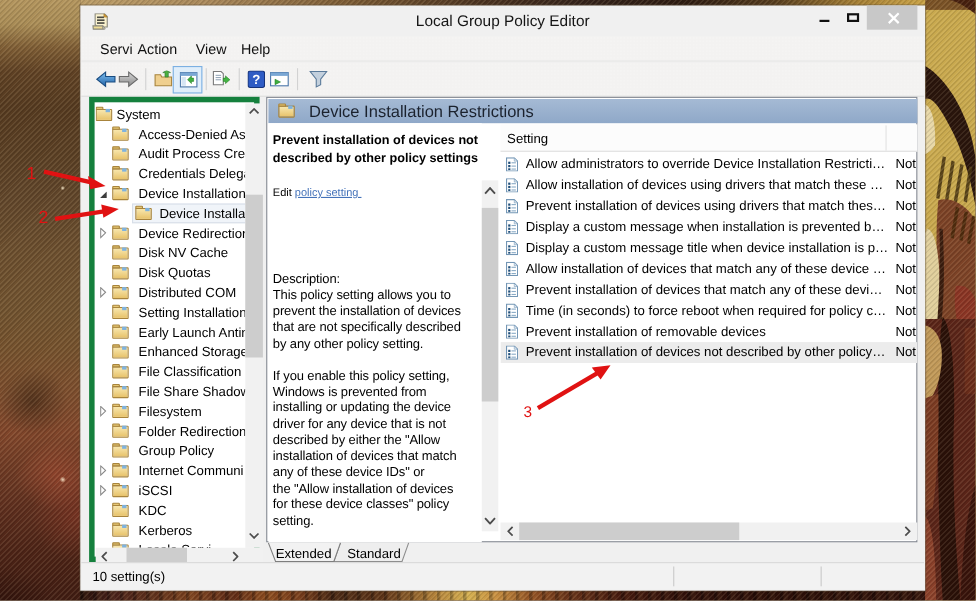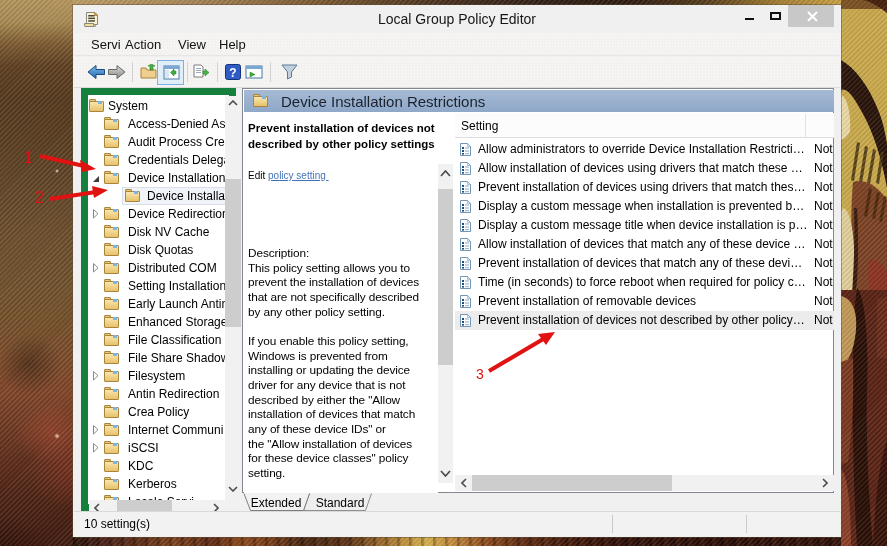--- a/index.html
+++ b/index.html
@@ -38,21 +38,21 @@
 #btnclose { left:715px; top:0px; width:46px; height:22px; background:#c8c8c8; }
 #btnclose svg { position:absolute; left:19px; top:6px; }
 
 #menubar { left:1px; top:28px; width:766px; height:23px; background-color:#f3f2f1; background-image:radial-gradient(rgba(255,255,255,.6) 22%, rgba(0,0,0,0) 26%); background-size:3px 3px; border-bottom:1px solid #e6e6e6; }
 .menu { position:absolute; top:0; height:23px; line-height:24px; font-size:13px; color:#111; }
 #toolbar { left:1px; top:52px; width:766px; height:31px; background-color:#f3f2f1; background-image:radial-gradient(rgba(255,255,255,.6) 22%, rgba(0,0,0,0) 26%); background-size:3px 3px; border-bottom:1px solid #dcdcdc; }
 .tsep { position:absolute; top:5px; width:1px; height:20px; background:#d2d2d2; }
 .ticon { position:absolute; top:7px; }
 #ttoggle { position:absolute; left:83px; top:3px; width:27px; height:25px; background:#e0eefa; border:1px solid #7cb0e2; }
 
-#treepane { left:8px; top:83px; width:155px; height:423px; background:#fff; border:7px solid #15803d; }
+#treepane { left:8px; top:83px; width:155px; height:423px; background:#fff; border:5px solid #15803d; }
 #rightpane { left:169px; top:83px; width:592px; height:405px; background:#fff; border:1px solid #828790; }
 
 .sbtrack { position:absolute; background:#f1f1f1; }
 .sbthumb { position:absolute; background:#cdcdcd; }
 
 #treec { position:absolute; left:1px; top:1px; width:136px; height:404px; overflow:hidden; }
 .ti { position:absolute; font-size:12px; color:#000; white-space:nowrap; line-height:18px; height:18px; }
 .fold { position:absolute; width:15px; height:12px; }
 .fold .b { position:absolute; left:0; top:1px; width:15px; height:11px; background:linear-gradient(#f8e7ae,#e7c26a); border:1px solid #a8843c; border-radius:1px; }
 .fold .t { position:absolute; left:0; top:-1px; width:7px; height:3px; background:#e7c875; border:1px solid #a8843c; border-radius:1px 1px 0 0; }
@@ -291,27 +291,27 @@
           <div class="b"></div>
           <div class="t"></div>
           <div class="c"></div>
         </div>
         <div class="ti" style="left:39px; top:271px">Filesystem</div>
         <div class="fold" style="left:15px; top:292px">
           <div class="b"></div>
           <div class="t"></div>
           <div class="c"></div>
         </div>
-        <div class="ti" style="left:39px; top:289px">Antin Redirection</div>
+        <div class="ti" style="left:39px; top:289px">Folder Redirection</div>
         <div class="fold" style="left:15px; top:310px">
           <div class="b"></div>
           <div class="t"></div>
           <div class="c"></div>
         </div>
-        <div class="ti" style="left:39px; top:307px">Crea Policy</div>
+        <div class="ti" style="left:39px; top:307px">Group Policy</div>
         <svg style="position:absolute; left:4px; top:329px" width="6" height="10">
           <path d="M0.5,0.5 L0.5,9 L5,4.7 Z" fill="#fff" stroke="#8a8a8a"></path>
         </svg>
         <div class="fold" style="left:15px; top:328px">
           <div class="b"></div>
           <div class="t"></div>
           <div class="c"></div>
         </div>
         <div class="ti" style="left:39px; top:325px">Internet Communi</div>
         <svg style="position:absolute; left:4px; top:347px" width="6" height="10">

